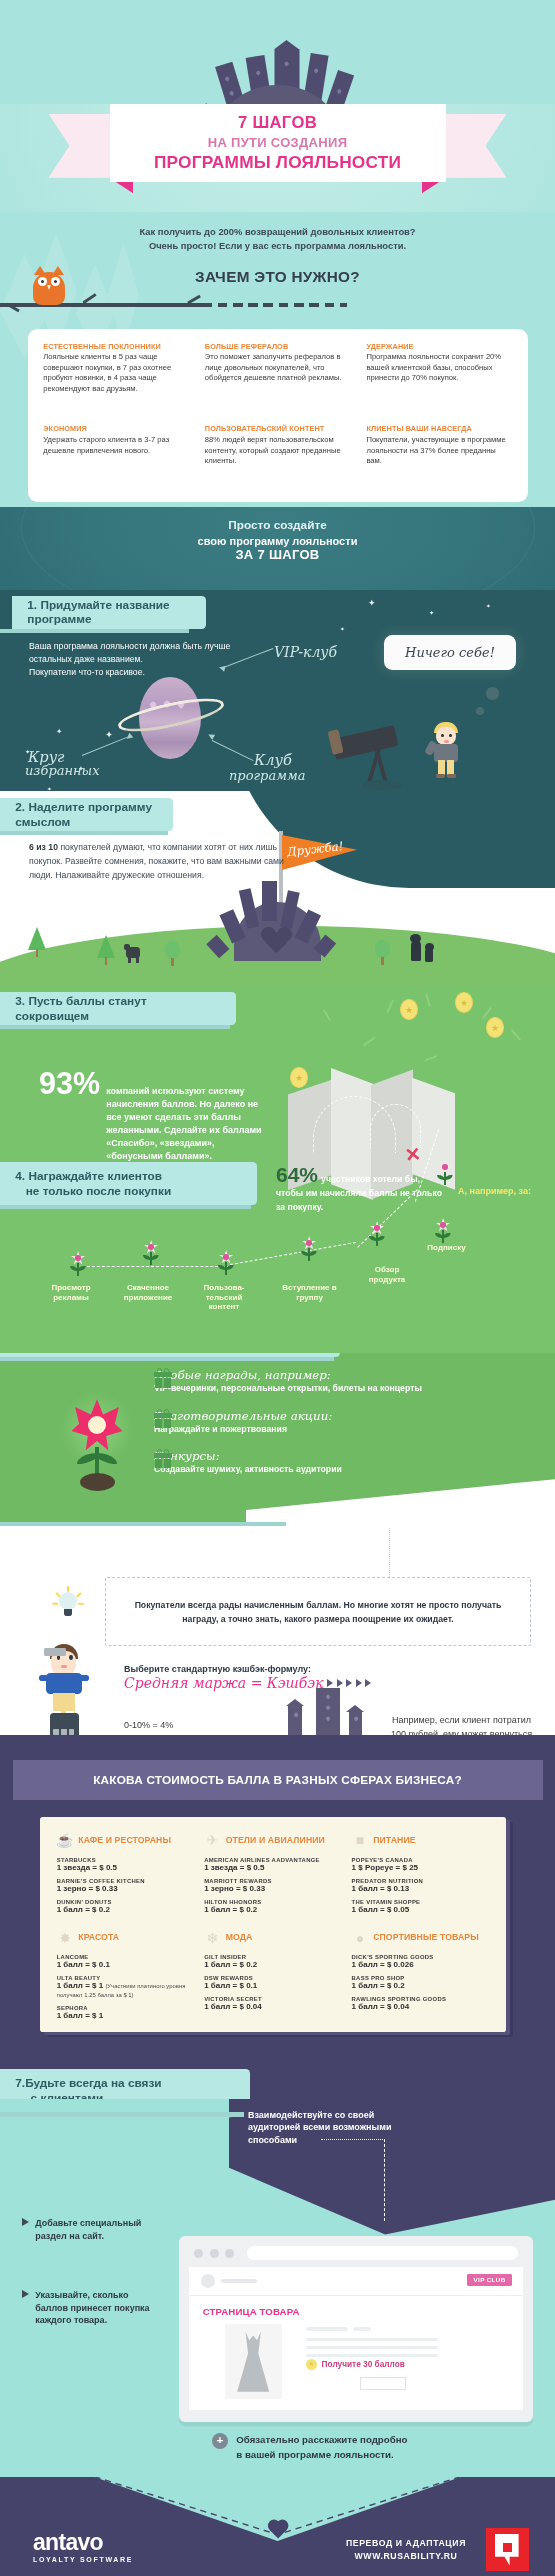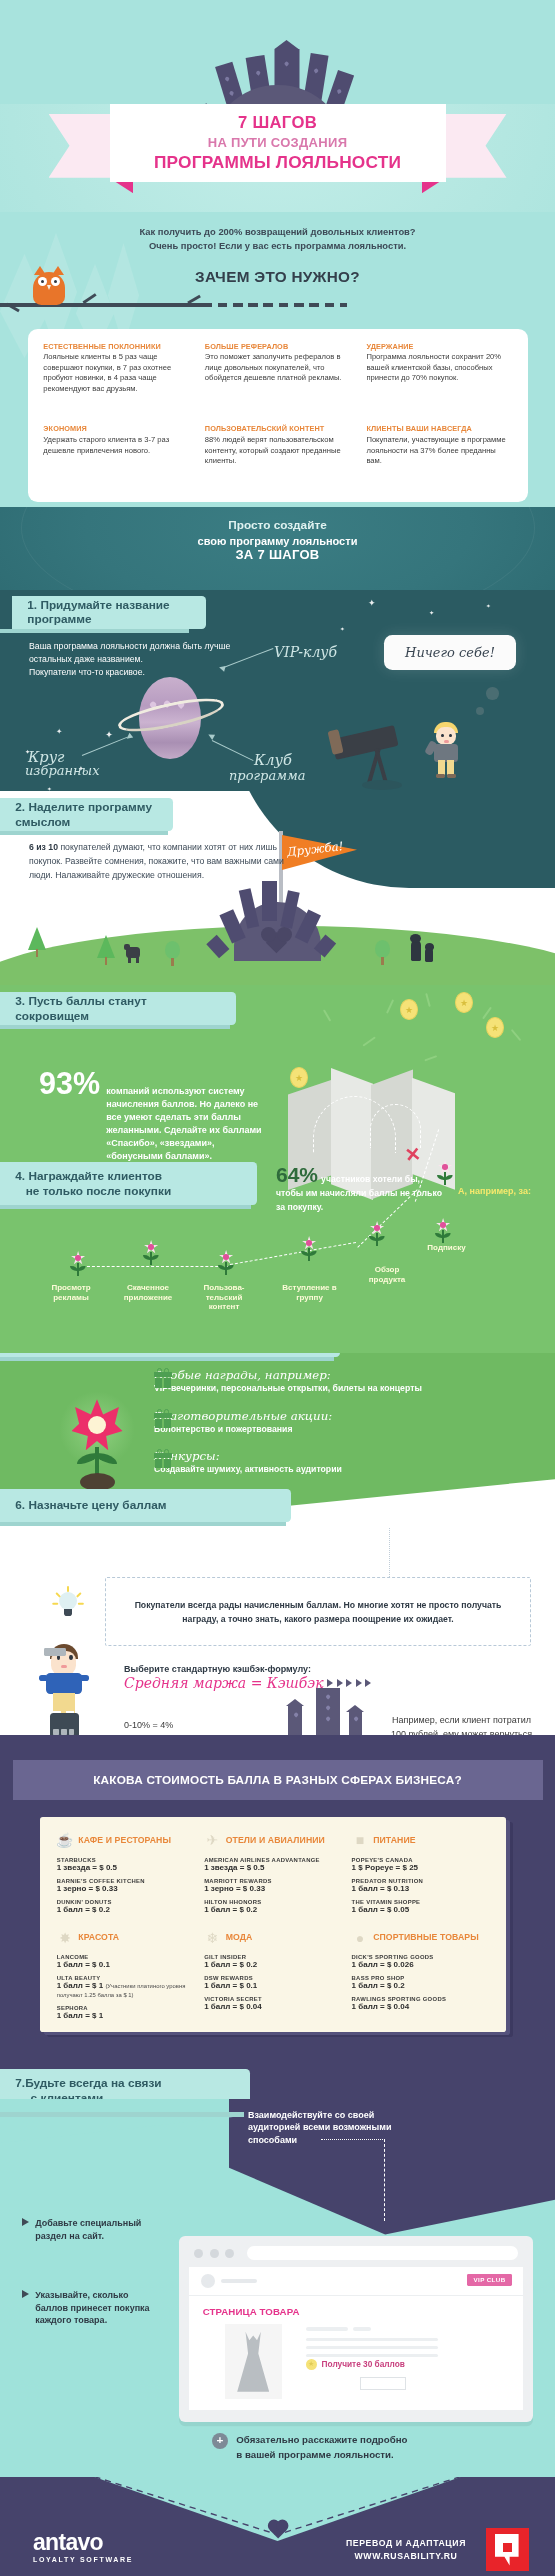--- a/index.html
+++ b/index.html
@@ -665,21 +665,21 @@
       <div style="display:flex;gap:9.7px;">
         <span class="gift">
           <span class="gift-bow"></span>
             <span class="gift-bow2"></span>
           <span class="gift-top"></span>
             <span class="gift-bot"></span>
             <span class="gift-gap"></span>
         </span>
         <span>
           <span class="gift-h" style="display:block">Благотворительные акции:</span>
-          <span class="gift-b" style="display:block">Волонтерство и пожертвования</span>
+          <span class="gift-b" style="display:block">Награждайте и пожертвования</span>
         </span>
       </div>
     </div>
     <div style="position:absolute;left:154px;top:96px;">
       <div style="display:flex;gap:9.7px;">
         <span class="gift">
           <span class="gift-bow"></span>
             <span class="gift-bow2"></span>
           <span class="gift-top"></span>
             <span class="gift-bot"></span>
@@ -690,23 +690,20 @@
           <span class="gift-b" style="display:block">Создавайте шумиху, активность аудитории</span>
         </span>
       </div>
     </div>
 
     <div class="lbl-blue" style="left:0;top:-29px;width:340px;">
       
     </div>
     <div class="lbl-shadow" style="left:0;top:4.2px;width:334px;height:4.2px;"></div>
 
-    <div class="lbl-blue" style="left:0;top:136px;width:291px;">
-      <span class="t">6. Назначьте цену баллам</span>
-    </div>
     <div class="lbl-shadow" style="left:0;top:169px;width:286px;height:4.2px;"></div>
   </div>
 
   <div class="s6">
     <div style="position:absolute;left:389px;top:-5.6px;width:1.4px;height:56px;border-left:1.4px dotted #c0cdd8;"></div>
     <div class="bulb">
       <div class="bulb-g"></div>
         <div class="bulb-n"></div>
       <div class="bulb-ray" style="left:11px;top:-2.1px;"></div>
       <div class="bulb-ray" style="left:0.7px;top:3.5px;transform:rotate(-45deg);"></div>

